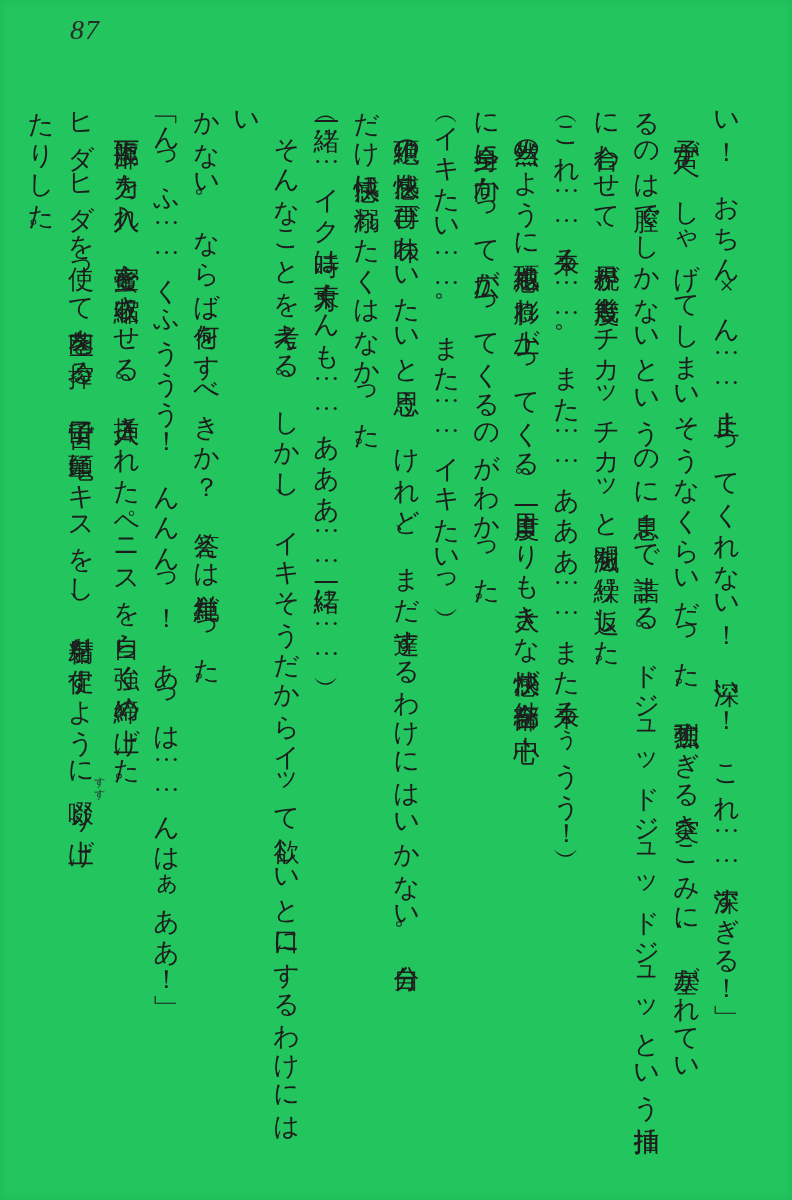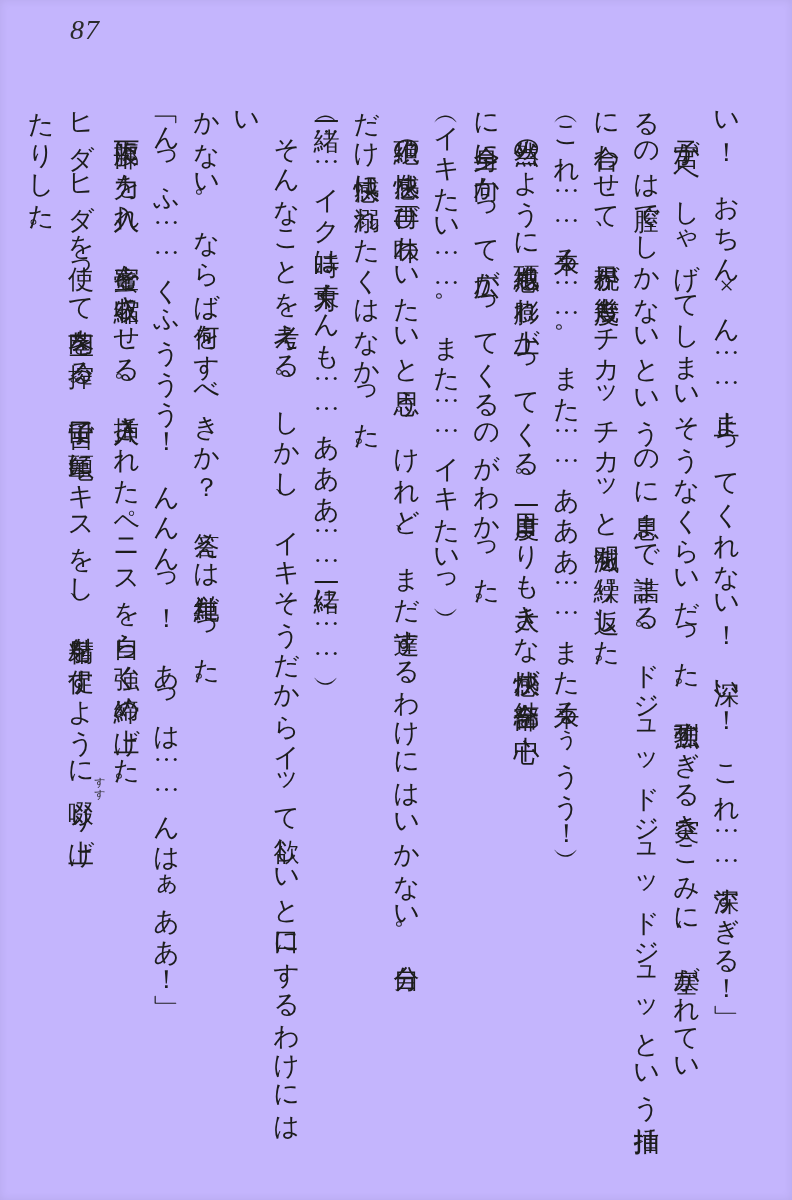--- a/index.html
+++ b/index.html
@@ -5,21 +5,21 @@
   html, body {
     margin: 0;
     padding: 0;
     background: #e8e8e8;
   }
   .page {
     position: relative;
     width: 792px;
     height: 1200px;
     margin: 0 auto;
-    background: #c4b5fd;
+    background: #22c55e;
     box-shadow: inset 0 0 10px rgba(0,0,0,0.07);
     overflow: hidden;
     font-family: "Liberation Serif", "DejaVu Serif", serif;
   }
   .page-number {
     position: absolute;
     top: 14px;
     left: 70px;
     font-size: 28px;
     font-style: italic;

